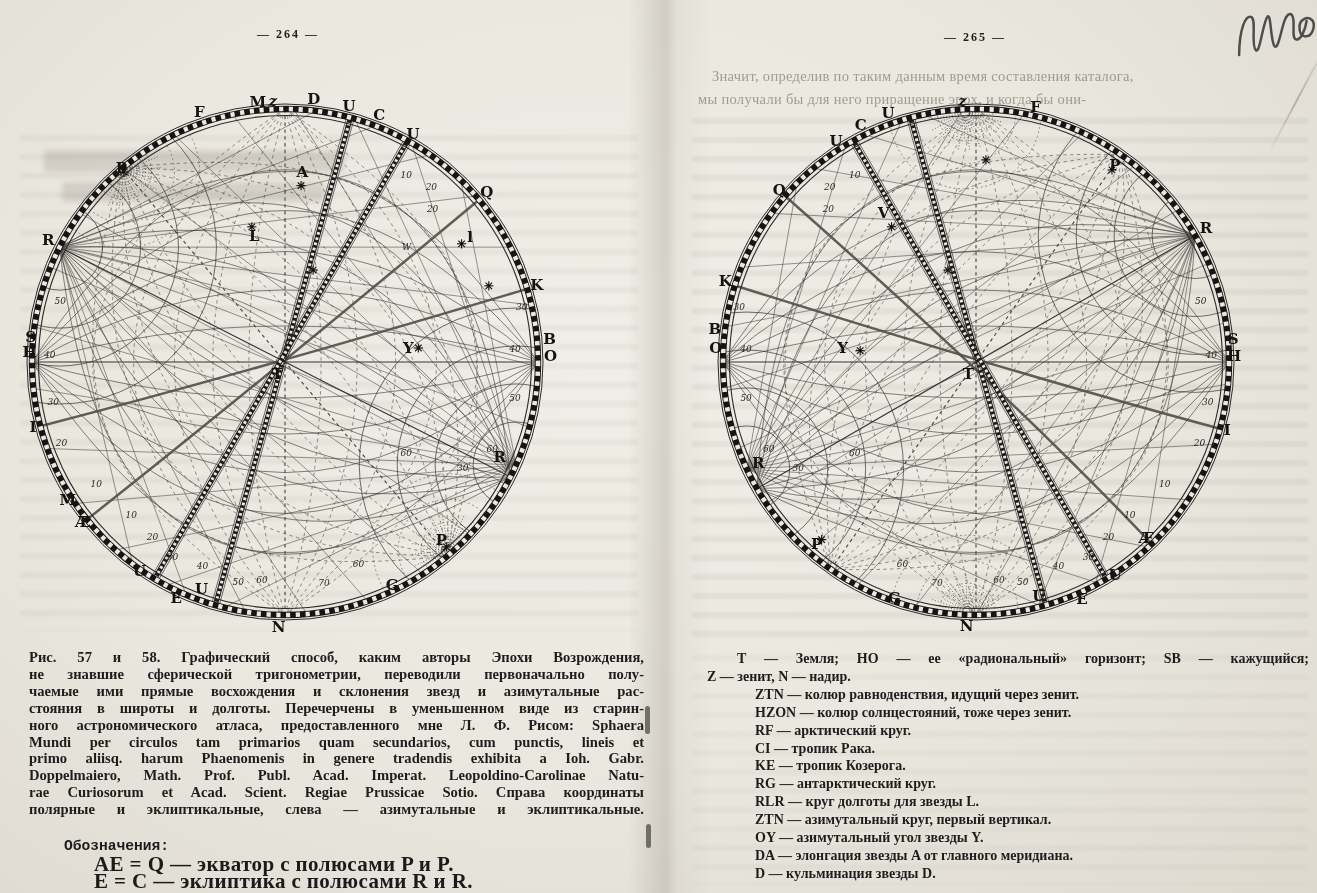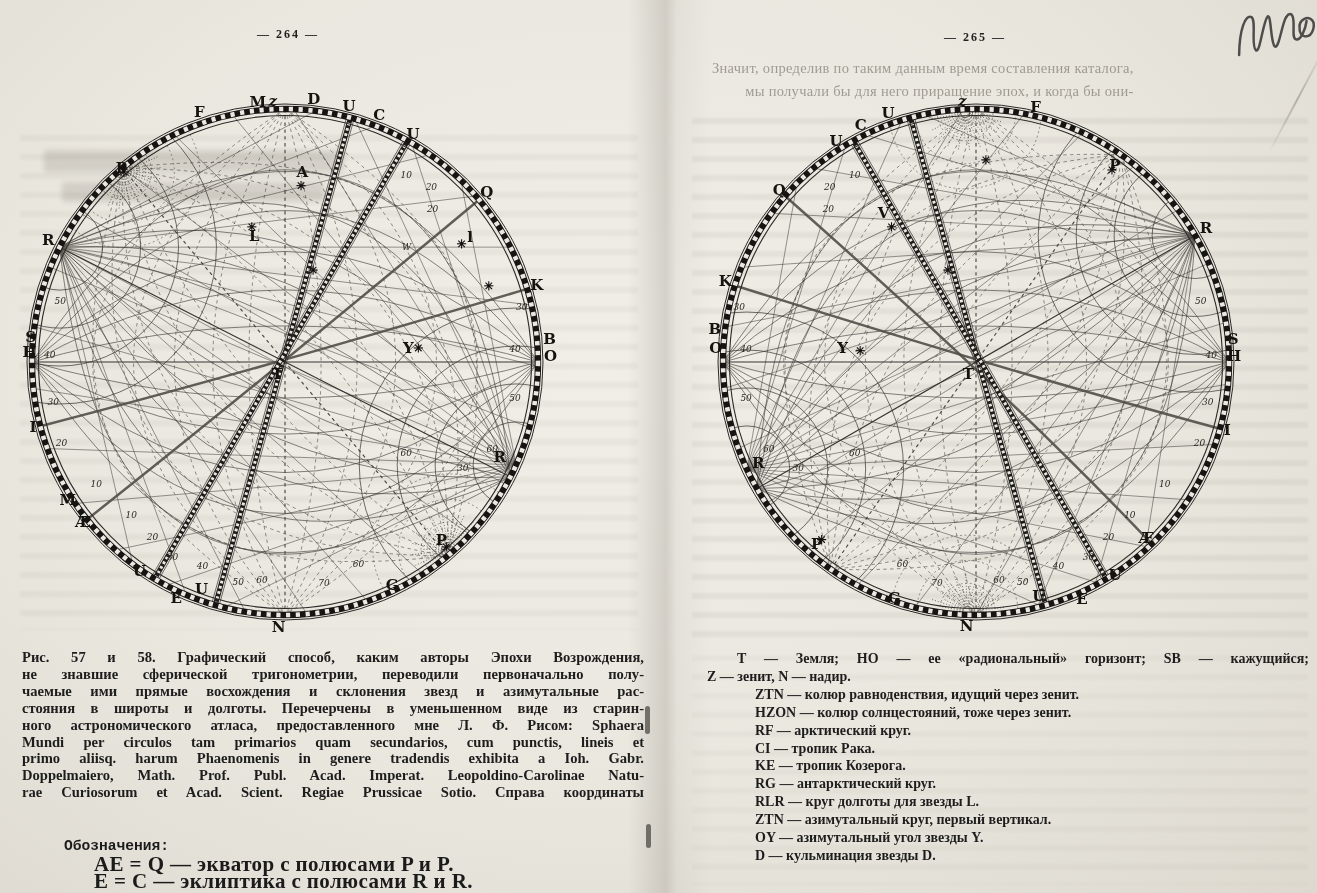--- a/index.html
+++ b/index.html
@@ -8,21 +8,21 @@
          font-family:"Liberation Serif", serif;color:#1b1b1b;}
   .abs{position:absolute;}
   .pagenum{font-size:12px;font-weight:600;letter-spacing:2px;text-align:center;color:#222;}
   
   .bleed{background:repeating-linear-gradient(180deg, rgba(112,102,90,.13) 0px, rgba(112,102,90,.13) 6px,
           rgba(0,0,0,0) 6px, rgba(0,0,0,0) 19px);filter:blur(1.2px);}
   .bleed-bar{background:rgba(98,88,76,.17);filter:blur(2.5px);border-radius:4px;}
   .faintline{font-size:14.5px;color:rgba(98,90,80,.55);letter-spacing:.3px;filter:blur(.4px);white-space:nowrap;}
   
   .caption{width:622px;font-size:14.6px;line-height:16.9px;font-weight:600;color:#1d1d1d;}
-  .jline{text-align:justify;text-align-last:justify;}
+  .jline{text-align:justify;text-align-last:justify;margin-left:7px;}
   .desig-title{font-size:14.6px;font-weight:600;padding-left:42px;line-height:17px;font-family:Liberation Mono, monospace;}
   .desig-line{font-size:21px;font-weight:600;padding-left:72px;line-height:17px;letter-spacing:.4px;}
   
   .legend{width:612px;font-size:14px;line-height:17.9px;font-weight:600;color:#1d1d1d;}
   .legend-line{padding-left:58px;white-space:nowrap;}
   .legend-line:nth-child(1){padding-left:40px;white-space:normal;text-align:justify;text-align-last:justify;}
   .legend-line:nth-child(2){padding-left:10px;}
   .gutter{background:linear-gradient(90deg, rgba(0,0,0,0) 0%, rgba(74,64,52,.16) 45%,
           rgba(74,64,52,.05) 58%, rgba(0,0,0,0) 100%);}
   .gutter-blob{background:rgba(25,23,20,.55);border-radius:3px;}
@@ -41,21 +41,21 @@
   <div class="abs bleed" style="left:692px;top:655px;width:616px;height:230px;opacity:.3;"></div>
 
   <div class="abs gutter" style="left:628px;top:0;width:84px;height:893px;"></div>
   <div class="abs gutter-blob" style="left:645px;top:706px;width:5px;height:28px;"></div>
   <div class="abs gutter-blob" style="left:646px;top:824px;width:5px;height:24px;"></div>
   <div class="abs crease" style="left:1296px;top:40px;width:2px;height:120px;transform:rotate(28deg);"></div>
 
   <div class="abs pagenum" style="left:178px;top:27px;width:220px;">— 264 —</div>
   <div class="abs pagenum" style="left:860px;top:30px;width:230px;">— 265 —</div>
 
-  <div class="abs" style="left:712px;top:60px;text-align:right;">
+  <div class="abs" style="left:712px;top:68px;">
     <div class="faintline">Значит, определив по таким данным время составления каталога,</div>
     <div class="faintline" style="margin-top:6px;margin-left:-14px;">мы получали бы для него приращение эпох, и когда бы они-</div>
   </div>
 
   <svg id="figL" class="fig" style="left:-15px;top:62px;" width="600" height="600" viewBox="0 0 600 600">
       <defs>
         <clipPath id="clipL">
           <circle cx="300" cy="300" r="251"></circle>
         </clipPath>
       </defs>
@@ -561,39 +561,41 @@
   <div class="abs caption" style="left:22px;top:649px;">
       <div class="jline">Рис. 57 и 58. Графический способ, каким авторы Эпохи Возрождения,</div>
       <div class="jline">не знавшие сферической тригонометрии, переводили первоначально полу-</div>
       <div class="jline">чаемые ими прямые восхождения и склонения звезд и азимутальные рас-</div>
       <div class="jline">стояния в широты и долготы. Перечерчены в уменьшенном виде из старин-</div>
       <div class="jline">ного астрономического атласа, предоставленного мне Л. Ф. Рисом: Sphaera</div>
       <div class="jline">Mundi per circulos tam primarios quam secundarios, cum punctis, lineis et</div>
       <div class="jline">primo aliisq. harum Phaenomenis in genere tradendis exhibita a Ioh. Gabr.</div>
       <div class="jline">Doppelmaiero, Math. Prof. Publ. Acad. Imperat. Leopoldino-Carolinae Natu-</div>
       <div class="jline">rae Curiosorum et Acad. Scient. Regiae Prussicae Sotio. Справа координаты</div>
+      <div class="jline">полярные и эклиптикальные, слева — азимутальные и эклиптикальные.</div>
     </div>
   <div class="abs desig-title" style="left:22px;top:838px;width:622px;">Обозначения:</div>
   <div class="abs" style="left:22px;top:856px;width:622px;">
       <div class="desig-line">AE = Q — экватор с полюсами P и P.</div>
       <div class="desig-line">E = C — эклиптика с полюсами R и R.</div>
     </div>
 
   <div class="abs legend" style="left:697px;top:650px;">
       <div class="legend-line">T — Земля;  HO — ее «радиональный» горизонт;  SB — кажущийся;</div>
       <div class="legend-line">Z — зенит, N — надир.</div>
       <div class="legend-line">ZTN — колюр равноденствия, идущий через зенит.</div>
       <div class="legend-line">HZON — колюр солнцестояний, тоже через зенит.</div>
       <div class="legend-line">RF — арктический круг.</div>
       <div class="legend-line">CI — тропик Рака.</div>
       <div class="legend-line">KE — тропик Козерога.</div>
       <div class="legend-line">RG — антарктический круг.</div>
       <div class="legend-line">RLR — круг долготы для звезды L.</div>
       <div class="legend-line">ZTN — азимутальный круг, первый вертикал.</div>
       <div class="legend-line">OY — азимутальный угол звезды Y.</div>
+      <div class="legend-line">DA — элонгация звезды A от главного меридиана.</div>
       <div class="legend-line">D — кульминация звезды D.</div>
     </div>
 
   <svg class="abs" style="left:1233px;top:2px;transform:rotate(-6deg);" width="84" height="58" viewBox="0 0 88 58">
     <g fill="none" stroke="#343434" stroke-width="2.6" stroke-linecap="round" opacity="0.85">
       <path d="M4,50 C7,24 15,8 21,12 C26,16 17,42 22,47 C26,51 33,16 38,13 C42,11 38,40 42,45 C46,49 52,22 57,16"></path>
       <path d="M57,16 C60,12 63,12 64,16 C66,24 60,38 65,40 C70,42 76,30 78,22"></path>
       <path d="M70,28 C70,20 80,16 84,22 C87,27 83,38 76,38 C71,38 69,33 70,28"></path>
     </g>
   </svg>

